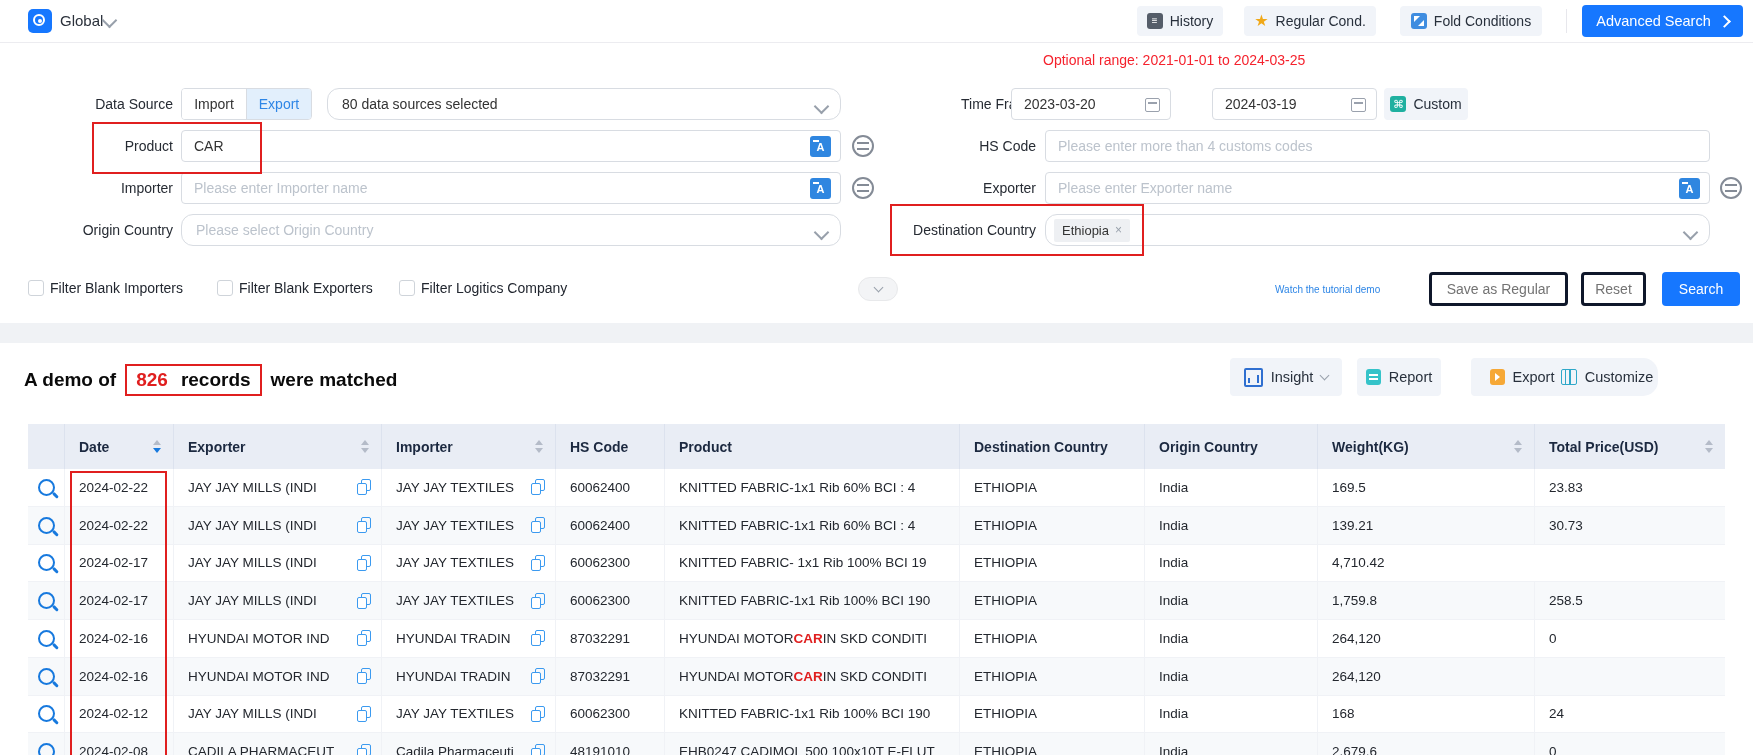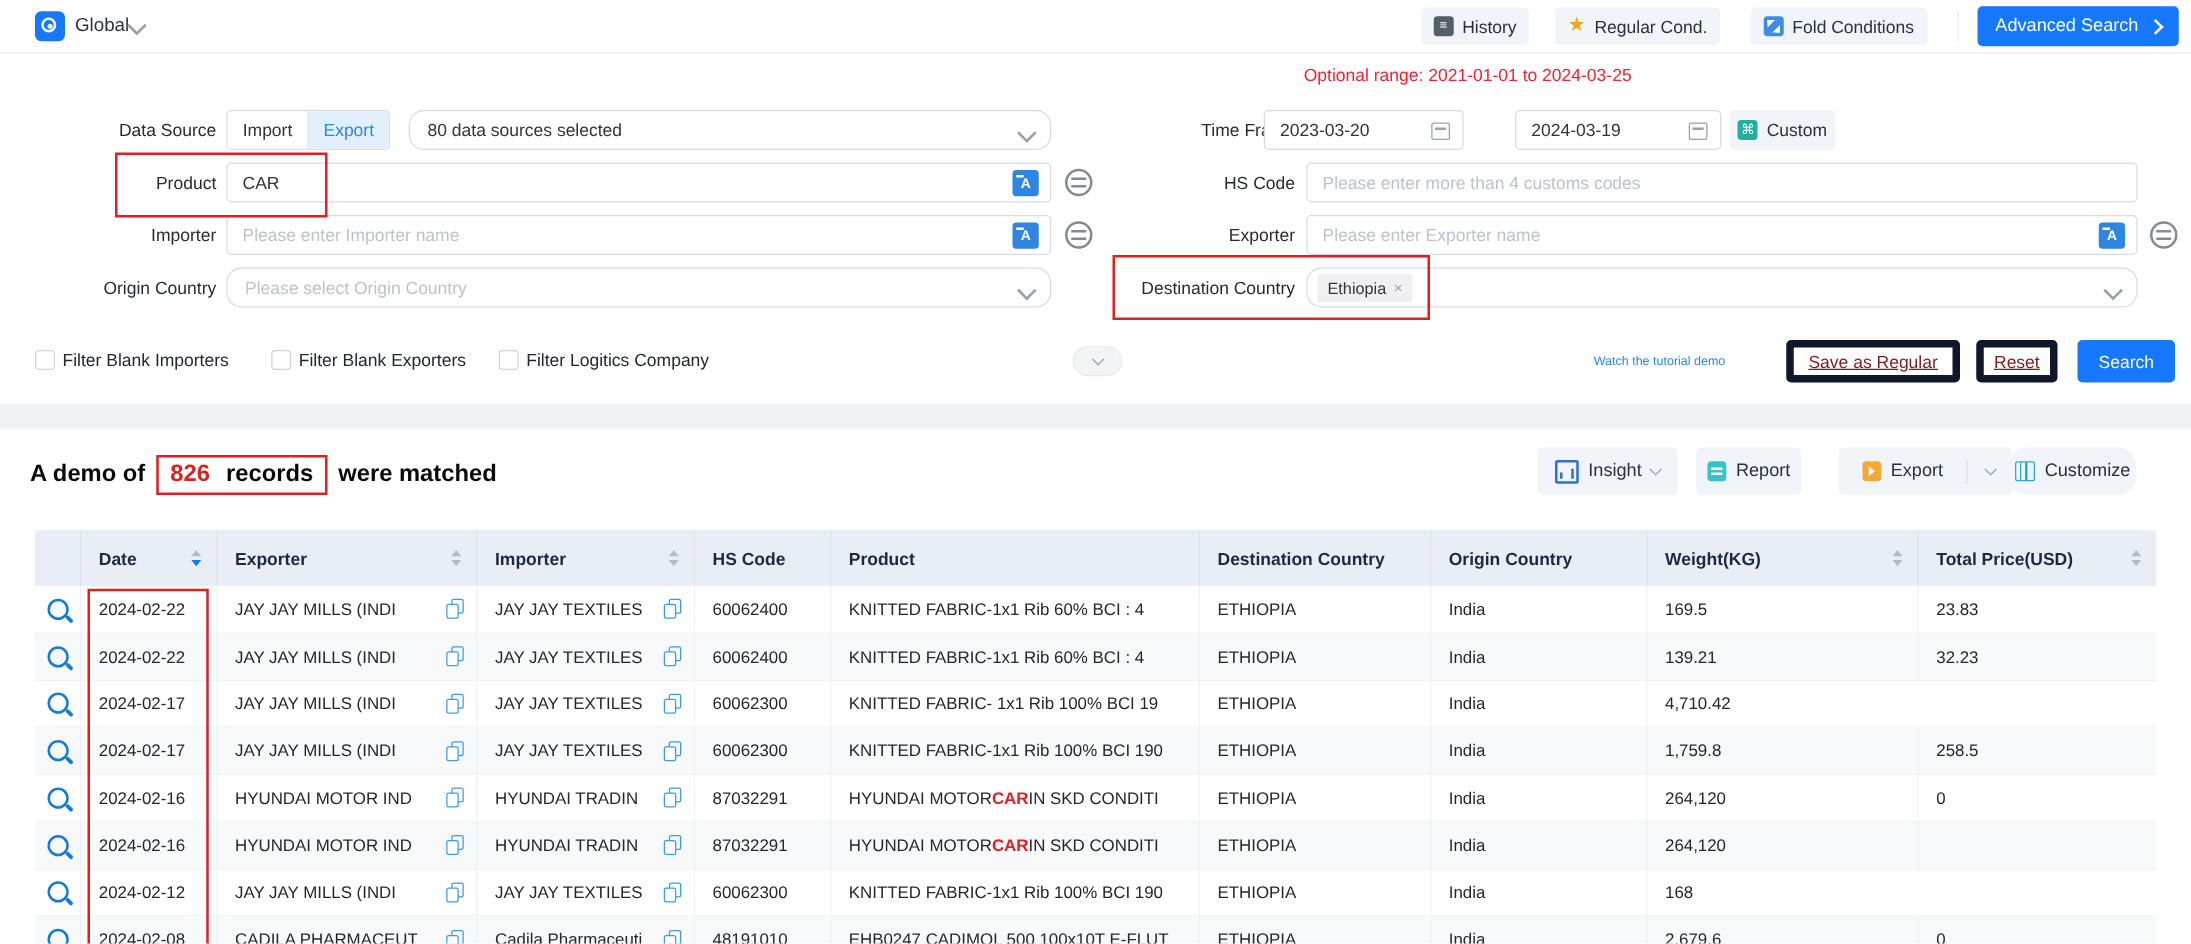--- a/index.html
+++ b/index.html
@@ -47,21 +47,21 @@
   .dedup::after{content:"";position:absolute;left:3px;right:3px;bottom:5px;height:2px;background:#848b96;}
   .tag{display:inline-flex;align-items:center;gap:6px;background:#eef0f3;border-radius:2px;padding:4px 8px;font-size:13px;color:#333;}
   .tag-x{color:#98a0ab;font-size:12px;cursor:pointer;}
   .optional{position:absolute;left:1043px;top:52px;font-size:14px;color:#f5222d;}
   .custom-ic{width:16px;height:16px;background:#1fb0a0;border-radius:3px;color:#fff;font-size:11px;line-height:16px;text-align:center;}
   .cb{position:absolute;width:16px;height:16px;border:1px solid #cfd4da;border-radius:3px;background:#fff;box-sizing:border-box;cursor:pointer;}
   .cb-label{position:absolute;top:0;height:32px;line-height:32px;font-size:14px;color:#222730;}
   .pill{position:absolute;left:858px;top:277px;width:40px;height:24px;background:#f3f4f6;border:1px solid #e8e9eb;border-radius:12px;display:flex;align-items:center;justify-content:center;cursor:pointer;box-sizing:border-box;}
   .link{position:absolute;top:272px;height:34px;display:flex;align-items:center;font-size:10px;color:var(--link);cursor:pointer;margin-left:23px;}
   .act-btn{position:absolute;top:272px;height:34px;border-radius:4px;display:flex;align-items:center;justify-content:center;font-size:14px;box-sizing:border-box;cursor:pointer;}
-  .btn-outline{background:#fff;border:6px solid #0f172a;color:#7f1d1d;text-decoration:underline;}
+  .btn-outline{background:#fff;border:3px solid #0f172a;color:#737373;}
   
   .band{position:absolute;left:0;top:323px;width:1753px;height:20px;background:#f0f2f5;}
   .title{position:absolute;left:24px;top:360px;height:40px;display:flex;align-items:center;font-size:19px;font-weight:700;color:#0a0a0a;gap:7px;}
   .count-box{display:inline-flex;align-items:center;gap:13px;border:2px solid var(--red);padding:3px 9px;margin:0 2px;}
   .count{color:var(--red);}
   .rbtn{position:absolute;top:358px;height:38px;background:#f1f4f9;border-radius:4px;display:flex;align-items:center;justify-content:center;gap:8px;font-size:14.5px;color:#28303c;box-sizing:border-box;cursor:pointer;}
   .exp-div{width:1px;height:20px;background:#dfe3ea;}
   .ins-ic{width:15px;height:15px;border:2px solid #2f6fd0;border-radius:2px;position:relative;}
   .ins-ic::before{content:"";position:absolute;left:2px;bottom:2px;width:2px;height:5px;background:#2f6fd0;}
   .ins-ic::after{content:"";position:absolute;right:2px;bottom:2px;width:2px;height:8px;background:#2f6fd0;}
@@ -236,21 +236,21 @@
   <div class="rbtn" style="left:1471px;width:139px;gap:0;">
     <span style="display:flex;align-items:center;gap:8px;flex:1;justify-content:center;">
       <span class="expt-ic"></span>
       <span>Export</span>
     </span>
     <span class="exp-div"></span>
     <span style="width:36px;display:flex;justify-content:center;">
       <span class="chev chev-sm" style="margin-top:-3px;"></span>
     </span>
   </div>
-  <div class="rbtn" style="left:1607px;width:102px;border-radius:15px;">
+  <div class="rbtn" style="left:1556px;width:102px;border-radius:15px;">
     <span class="cols-ic"></span>
     <span>Customize</span>
   </div>
 
   <div class="table">
     <div class="thead">
       <div class="th"></div>
       <div class="th sortable">
         <span>Date</span>
         <span class="sorter">
@@ -339,21 +339,21 @@
       </div>
       <div class="td">60062400</div>
       <div class="td">
             <span>KNITTED FABRIC-1x1 Rib 60% BCI : 4</span>
             <span class="hl"></span>
             <span></span>
           </div>
       <div class="td">ETHIOPIA</div>
       <div class="td">India</div>
       <div class="td">139.21</div>
-      <div class="td">32.23</div>
+      <div class="td">30.73</div>
     </div>
         <div class="trow">
       <div class="td td-detail">
             <span class="mag"></span>
           </div>
       <div class="td">2024-02-17</div>
       <div class="td td-flex">
         <span class="cell-text">JAY JAY MILLS (INDI</span>
         <span class="copy"></span>
       </div>
@@ -458,20 +458,21 @@
       </div>
       <div class="td">60062300</div>
       <div class="td">
             <span>KNITTED FABRIC-1x1 Rib 100% BCI 190</span>
             <span class="hl"></span>
             <span></span>
           </div>
       <div class="td">ETHIOPIA</div>
       <div class="td">India</div>
       <div class="td">168</div>
+      <div class="td">24</div>
     </div>
         <div class="trow alt">
       <div class="td td-detail">
             <span class="mag"></span>
           </div>
       <div class="td">2024-02-08</div>
       <div class="td td-flex">
         <span class="cell-text">CADILA PHARMACEUT</span>
         <span class="copy"></span>
       </div>

